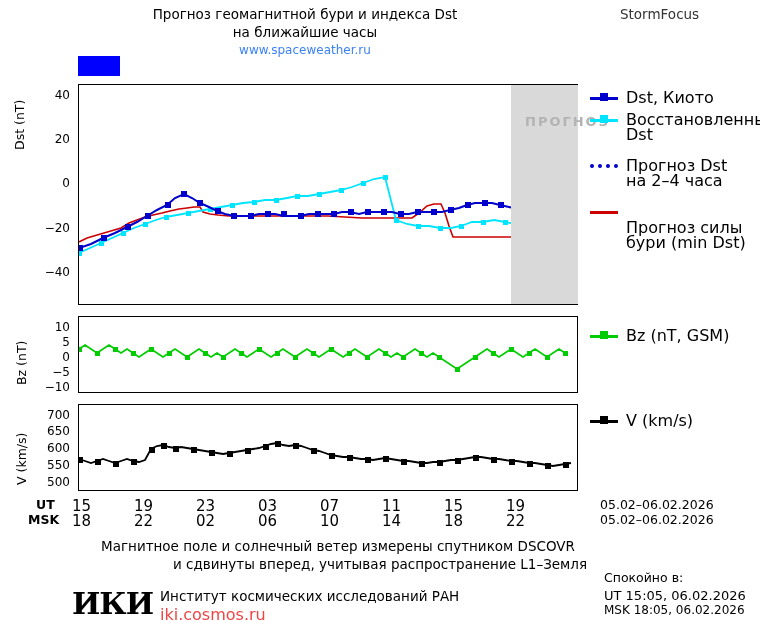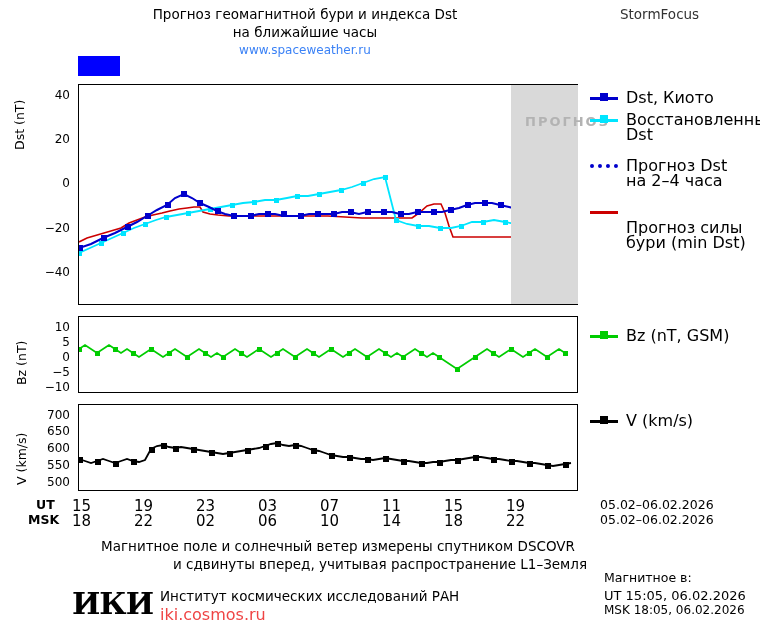--- a/index.html
+++ b/index.html
@@ -298,15 +298,15 @@
   <div class="lg-text" style="top:0;">V (km/s)</div>
 </div>
 
 <div class="abs" id="footer1">Магнитное поле и солнечный ветер измерены спутником DSCOVR</div>
 <div class="abs" id="footer2">и сдвинуты вперед, учитывая распространение L1–Земля</div>
 
 <div class="abs" id="iki-logo">ИКИ</div>
 <div class="abs" id="iki-text1">Институт космических исследований РАН</div>
 <div class="abs" id="iki-text2">iki.cosmos.ru</div>
 
-<div class="abs" id="upd-title">Магнитное в:</div>
+<div class="abs" id="upd-title">Спокойно в:</div>
 <div class="abs" id="upd-ut">UT   15:05, 06.02.2026</div>
 <div class="abs" id="upd-msk">MSK 18:05, 06.02.2026</div>
 
 </body></html>

